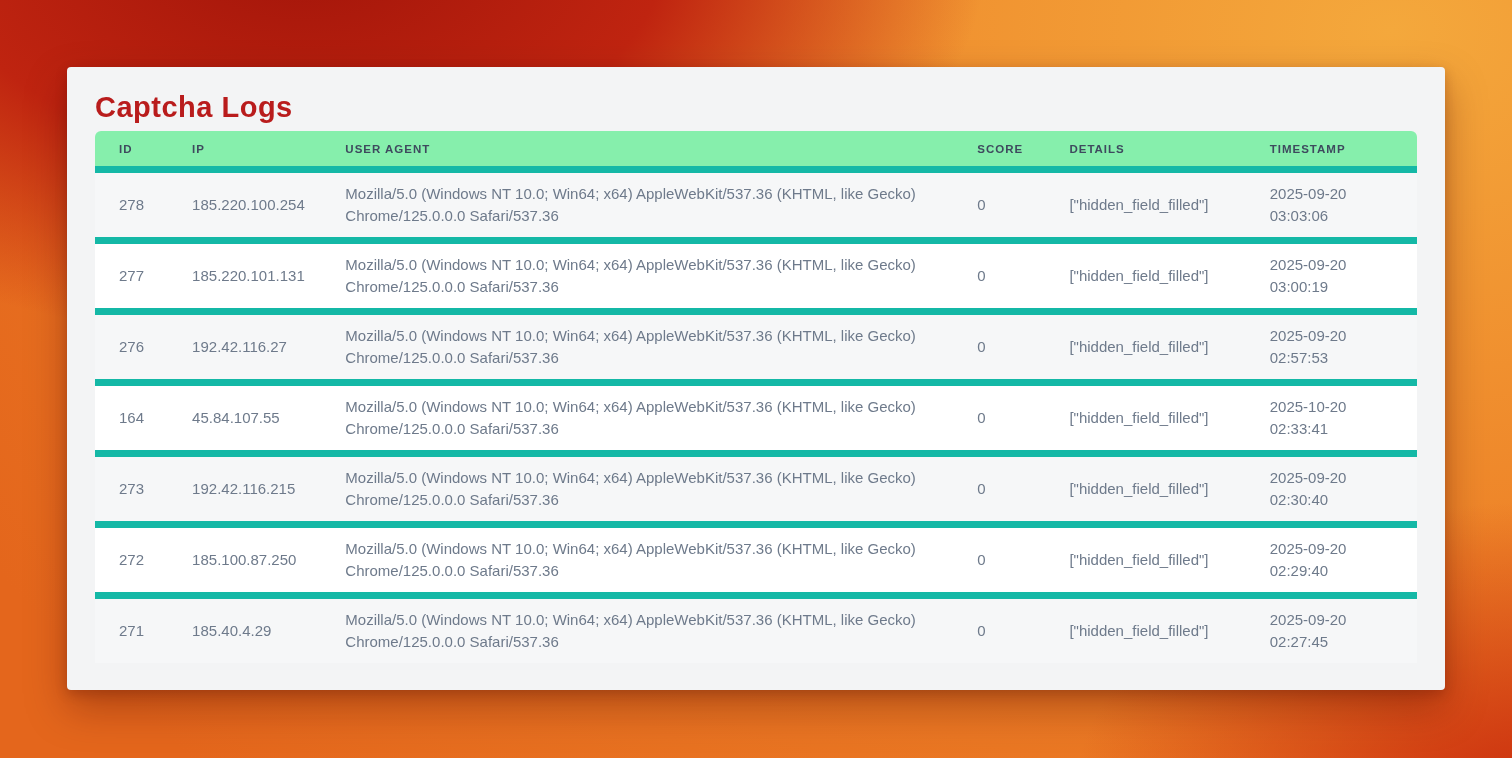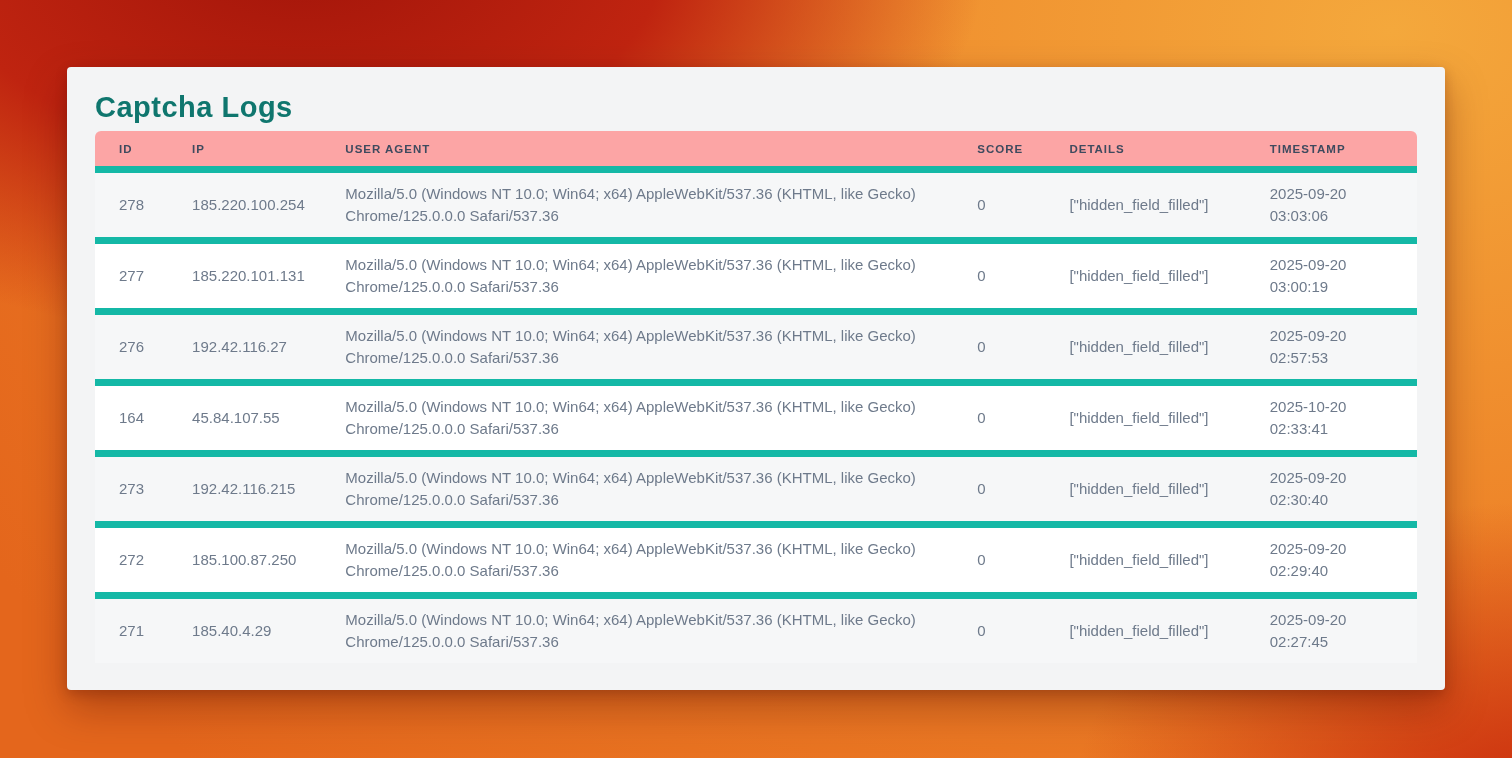--- a/index.html
+++ b/index.html
@@ -20,25 +20,25 @@
     border-radius: 4px;
     box-shadow: 0 18px 40px rgba(80,10,0,0.35), 0 4px 12px rgba(80,10,0,0.22);
     padding: 19px 28px 0 28px;
     overflow: hidden;
   }
   .page-title {
     font-size: 29px;
     line-height: 42px;
     font-weight: 600;
     letter-spacing: 0.5px;
-    color: #0f766e;
+    color: #b91c1c;
     margin-bottom: 3px;
   }
   .table-wrap {
-    background: #fca5a5;
+    background: #86efac;
     border-radius: 6px 6px 0 0;
   }
   table {
     width: 100%;
     table-layout: fixed;
     border-collapse: collapse;
   }
   .col-id        { width: 73px;  }
   .col-ip        { width: 153px; }
   .col-user_agent{ width: 631px; }

